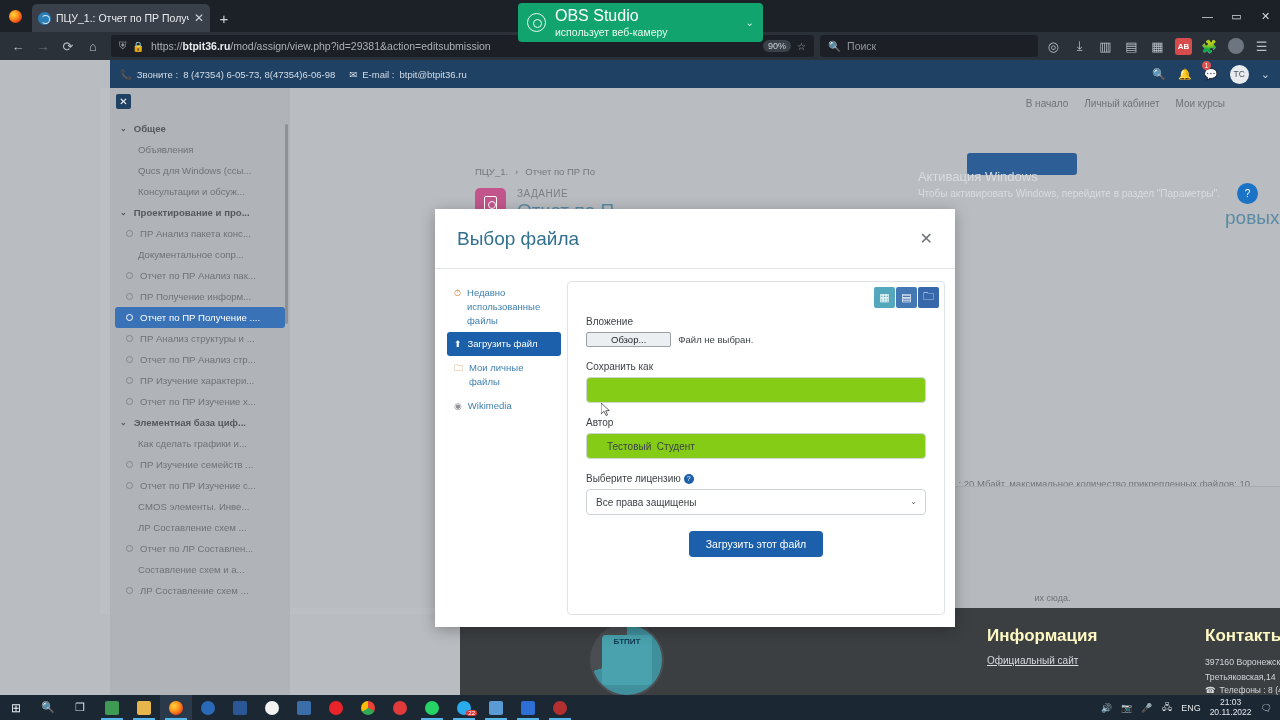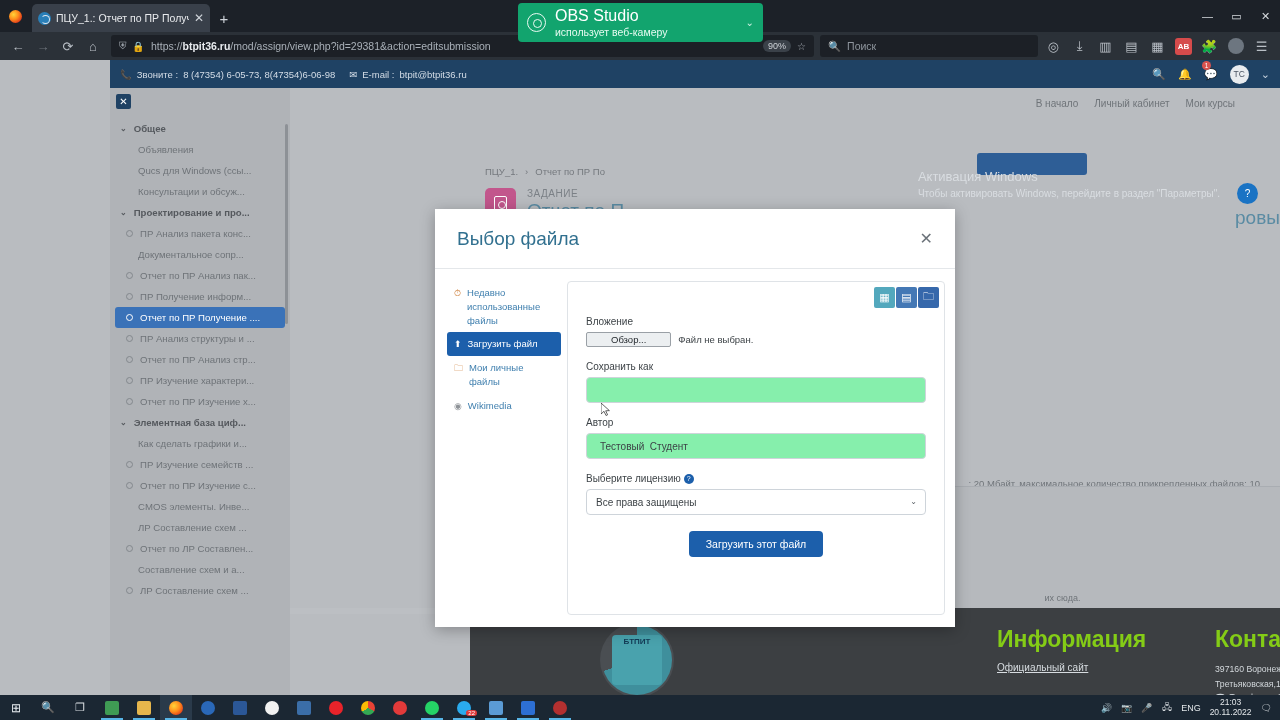--- a/index.html
+++ b/index.html
@@ -134,21 +134,21 @@
   }
   .msg-badge {
     position: absolute; background: #d9534f; color: #fff; font-size: 6.5px;
     width: 9px; height: 9px; border-radius: 50%;
     display: flex; align-items: center; justify-content: center;
     right: 59px; top: -4px;
   }
 
   
   .page-body {
-    position: absolute; left: 110px; top: 28px; width: 1170px; height: 526px;
+    position: absolute; left: 100px; top: 28px; width: 1170px; height: 526px;
     background: #bcbfc3;
   }
   .page-white {
     position: absolute; left: 180px; top: 0; width: 990px; height: 520px;
     background: #b9bcc0;
   }
   .topnav {
     position: absolute; right: 45px; top: 10px; display: flex; gap: 16px;
     font-size: 10px; color: #6f7479;
   }
@@ -219,21 +219,21 @@
     background: conic-gradient(#3f8f9c 0 70%, #4a4e52 70% 100%);
     display: flex; align-items: center; justify-content: center;
   }
   .footer-logo .inner {
     width: 50px; height: 50px; border-radius: 4px; background: #49a2ad;
     display: flex; align-items: flex-start; justify-content: center;
     font-size: 8px; color: #123a55; font-weight: bold; padding-top: 2px;
   }
   .footer-col-info { position: absolute; left: 527px; top: 18px; }
   .footer-h {
-    font-size: 23px; color: #84cc16; font-weight: bold;
+    font-size: 17px; color: #fef9c3; font-weight: bold;
   }
   .footer-link {
     font-size: 10px; color: #d7dce0; text-decoration: underline; margin-top: 9px; display: block;
   }
   .footer-col-contacts { position: absolute; left: 745px; top: 18px; width: 240px; }
   .footer-addr { font-size: 8.7px; color: #d2d7db; margin-top: 9px; line-height: 1.7; }
   .footer-phone { font-size: 8.5px; color: #d2d7db; display: flex; gap: 4px; align-items: center; }
 
   
   .activation {
@@ -319,21 +319,21 @@
 
   .field-label { font-size: 10px; color: #3d4347; margin-bottom: 5px; }
   .field-row { display: flex; align-items: center; gap: 7px; margin-bottom: 14px; }
   .browse-btn {
     font-size: 9.5px; padding: 1px 24px; background: #eceff1;
     border: 1px solid #9aa0a6; border-radius: 2px; color: #24292e;
   }
   .nofile { font-size: 9.5px; color: #3d4347; }
   .text-input {
     width: 100%; height: 26px; border: 1px solid #ced4da; border-radius: 4px;
-    font-size: 10px; color: #3d4347; padding: 0 13px; background: #86efac;
+    font-size: 10px; color: #3d4347; padding: 0 20px; background: #84cc16;
     font-family: "Liberation Sans", sans-serif;
   }
   .mb14 { margin-bottom: 14px; }
   .help-dot {
     display: inline-flex; width: 10px; height: 10px; border-radius: 50%;
     background: #1c5fab; color: #fff; font-size: 7px; align-items: center;
     justify-content: center; margin-left: 3px; vertical-align: 1px;
   }
   .select-wrap { position: relative; }
   .select-wrap select {

